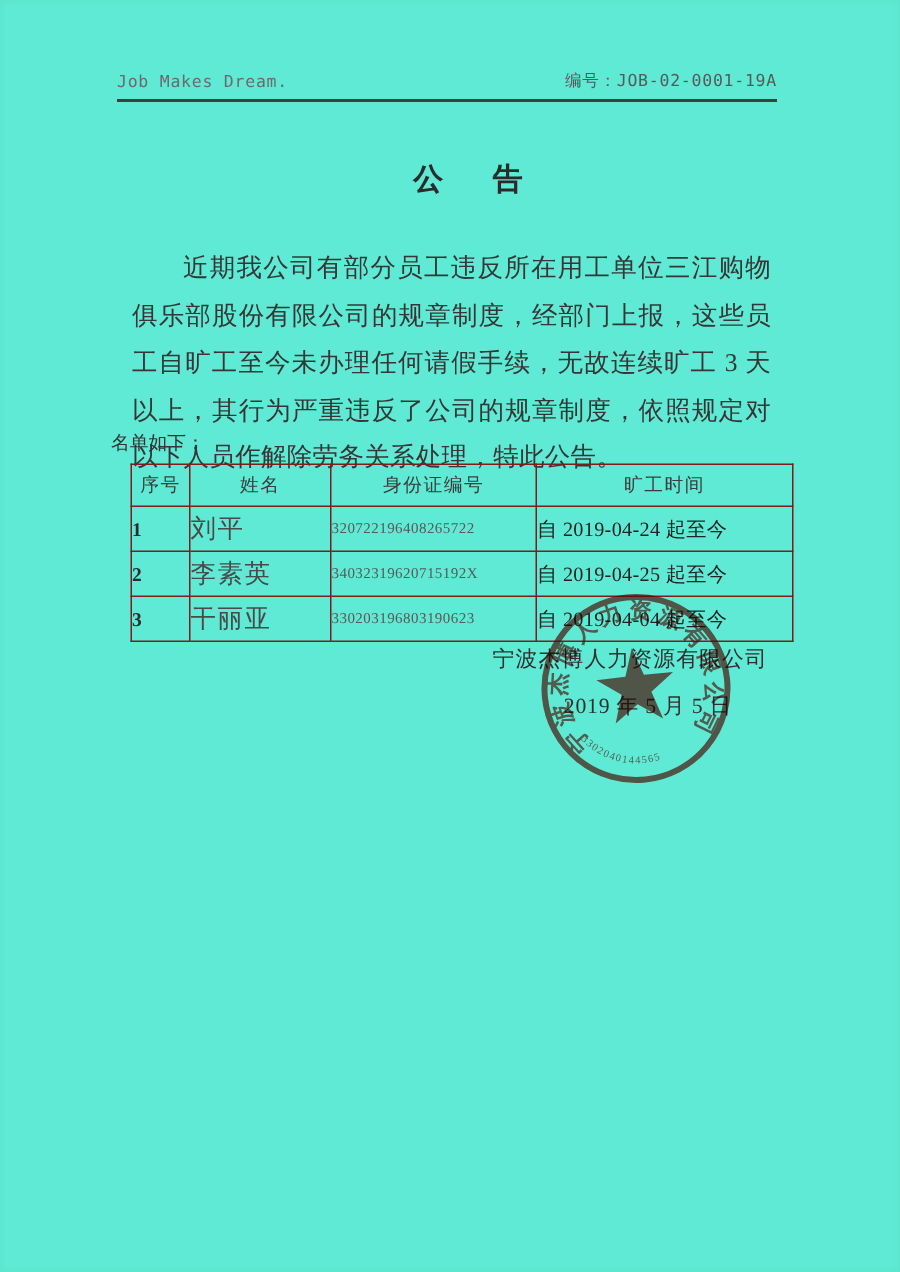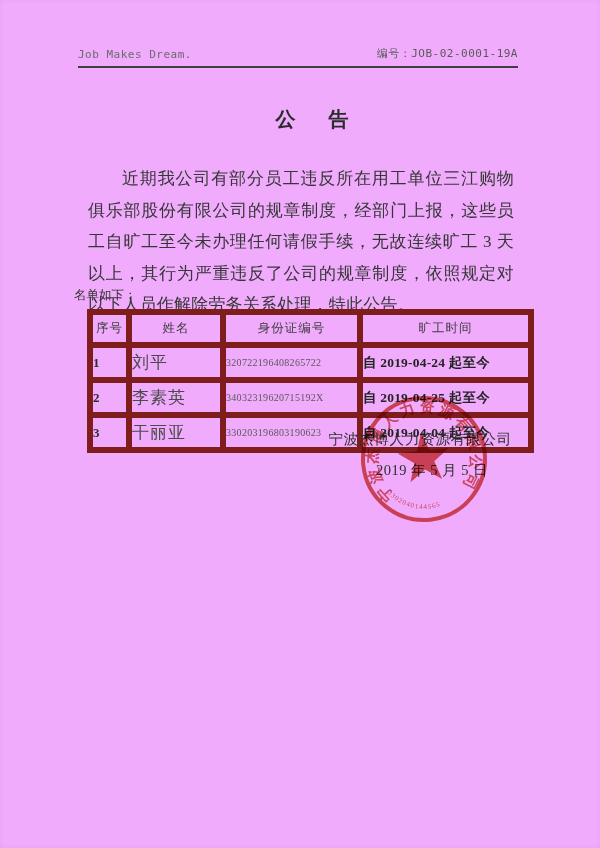--- a/index.html
+++ b/index.html
@@ -1,20 +1,20 @@
 <!DOCTYPE html>
 <html><head>
 <meta charset="utf-8">
 <style>
   html, body { margin: 0; padding: 0; background: #ffffff; }
   .page {
     position: relative;
     width: 600px;
     height: 848px;
-    background: #f0abfc;
+    background: #5eead4;
     overflow: hidden;
     font-family: "Liberation Serif", "DejaVu Serif", serif;
     color: #333333;
     box-shadow: inset 0 0 6px rgba(0,0,0,0.04);
   }
 
   
   .doc-header {
     position: absolute;
     left: 78px; top: 46px;
@@ -71,38 +71,38 @@
     left: 87px; top: 309px;
     width: 441px;
     border-collapse: collapse;
     table-layout: fixed;
   }
   .roster-table col.c1 { width: 39px; }
   .roster-table col.c2 { width: 94px; }
   .roster-table col.c3 { width: 137px; }
   .roster-table col.c4 { width: 171px; }
   .roster-table th, .roster-table td {
-    border: 6px solid #7f1d1d;
+    border: 1px solid #7f1d1d;
     vertical-align: middle;
     padding: 0;
     overflow: hidden;
     white-space: nowrap;
   }
   .roster-table th {
     height: 27px;
     font-weight: normal;
     font-size: 12.5px;
     color: #3c3c3c;
     letter-spacing: 1px;
   }
   .roster-table td { height: 29px; }
   .cell-serial { font-size: 13px; font-weight: bold; color: #2d2d2d; }
   .cell-name   { font-size: 17px; color: #4a4a4a; letter-spacing: 1px; }
   .cell-id     { font-size: 10px; color: #595959; letter-spacing: 0.3px; }
-  .cell-time   { font-size: 13.5px; font-weight: bold; color: #232323; letter-spacing: 0.2px; }
+  .cell-time   { font-size: 13.5px; font-weight: normal; color: #232323; letter-spacing: 0.2px; }
 
   
   .sign-company {
     position: absolute;
     right: 88px; top: 430px;
     font-size: 14.5px;
     letter-spacing: 0.8px;
     color: #2f2f2f;
   }
   .sign-date {

